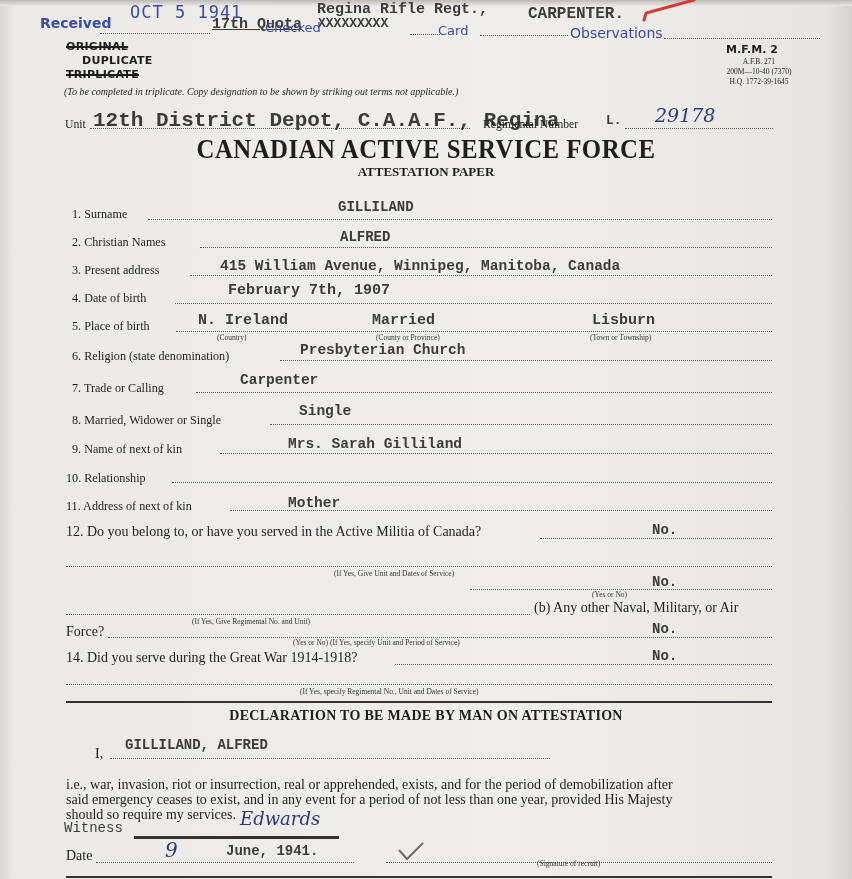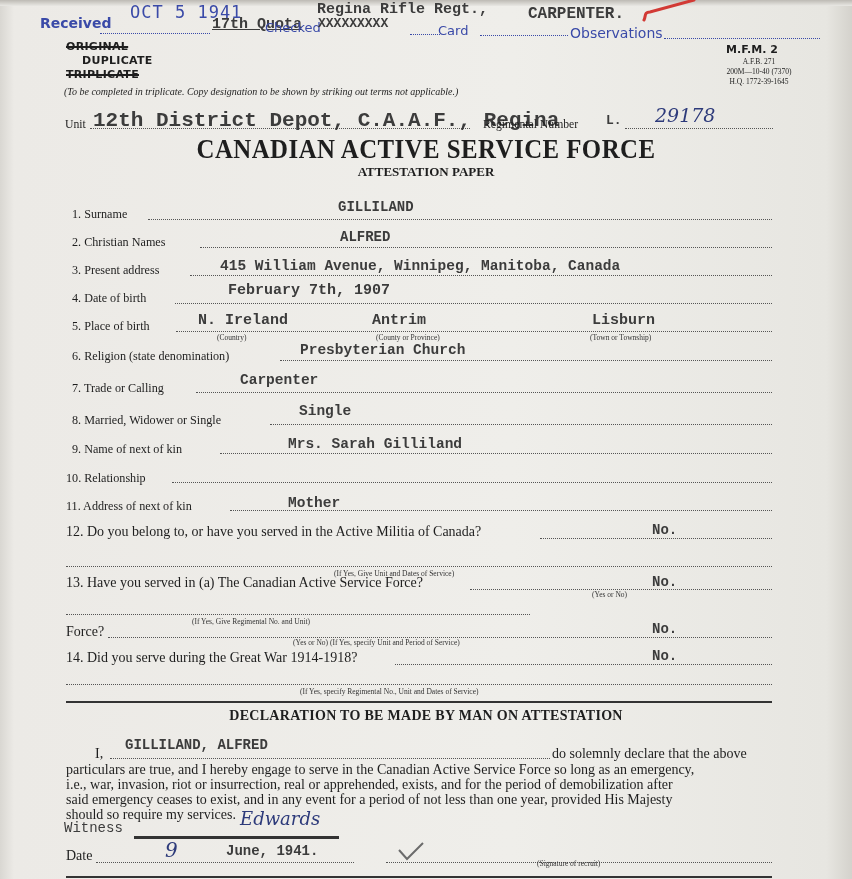--- a/index.html
+++ b/index.html
@@ -87,21 +87,21 @@
   <div class="dots" style="left:190px;top:275px;width:582px;"></div>
   <div class="abs type" style="left:220px;top:258px;font-size:14.5px;">415 William Avenue, Winnipeg, Manitoba, Canada</div>
 
   <div class="abs label" style="left:72px;top:290px;"><span>4.</span> <span>Date of birth</span></div>
   <div class="dots" style="left:175px;top:303px;width:597px;"></div>
   <div class="abs type" style="left:228px;top:282px;font-size:15px;">February 7th, 1907</div>
 
   <div class="abs label" style="left:72px;top:318px;"><span>5.</span> <span>Place of birth</span></div>
   <div class="dots" style="left:176px;top:331px;width:596px;"></div>
   <div class="abs type" style="left:198px;top:312px;font-size:15px;text-align:center;">N. Ireland</div>
-  <div class="abs type" style="left:372px;top:312px;font-size:15px;">Antrim</div>
+  <div class="abs type" style="left:372px;top:312px;font-size:15px;">Married</div>
   <div class="abs type" style="left:592px;top:312px;font-size:15px;">Lisburn</div>
   <div class="abs tiny" style="left:217px;top:333px;">(Country)</div>
   <div class="abs tiny" style="left:376px;top:333px;">(County or Province)</div>
   <div class="abs tiny" style="left:590px;top:333px;">(Town or Township)</div>
 
   <div class="abs label" style="left:72px;top:348px;"><span>6.</span> <span>Religion (state denomination)</span></div>
   <div class="dots" style="left:280px;top:360px;width:492px;"></div>
   <div class="abs type" style="left:300px;top:342px;font-size:14.5px;">Presbyterian Church</div>
 
   <div class="abs label" style="left:72px;top:380px;"><span>7.</span> <span>Trade or Calling</span></div>
@@ -122,46 +122,44 @@
 
   <div class="abs label" style="left:66px;top:498px;"><span>11.</span> <span>Address of next of kin</span></div>
   <div class="dots" style="left:230px;top:510px;width:542px;"></div>
 
   <div class="abs" style="left:66px;top:524px;font-size:14px;">12. Do you belong to, or have you served in the Active Militia of Canada?</div>
   <div class="dots" style="left:540px;top:538px;width:232px;"></div>
   <div class="abs type" style="left:652px;top:522px;font-size:14px;">No.</div>
   <div class="dots" style="left:66px;top:566px;width:706px;"></div>
   <div class="abs tiny" style="left:334px;top:569px;">(If Yes, Give Unit and Dates of Service)</div>
 
-  <div class="abs" style="left:66px;top:575px;font-size:14px;">13. Have you served in (a) The Canadian Active Service Force?</div>
   <div class="dots" style="left:470px;top:589px;width:302px;"></div>
   <div class="abs type" style="left:652px;top:574px;font-size:14px;">No.</div>
   <div class="abs tiny" style="left:592px;top:590px;">(Yes or No)</div>
   <div class="dots" style="left:66px;top:614px;width:464px;"></div>
+  <div class="abs" style="left:534px;top:600px;font-size:14px;">(b) Any other Naval, Military, or Air</div>
   <div class="abs tiny" style="left:192px;top:617px;">(If Yes, Give Regimental No. and Unit)</div>
   <div class="abs" style="left:66px;top:624px;font-size:14px;">Force?</div>
   <div class="dots" style="left:108px;top:637px;width:664px;"></div>
   <div class="abs type" style="left:652px;top:621px;font-size:14px;">No.</div>
   <div class="abs tiny" style="left:293px;top:638px;">(Yes or No) (If Yes, specify Unit and Period of Service)</div>
 
   <div class="abs" style="left:66px;top:650px;font-size:14px;">14. Did you serve during the Great War 1914-1918?</div>
   <div class="dots" style="left:395px;top:664px;width:377px;"></div>
   <div class="abs type" style="left:652px;top:648px;font-size:14px;">No.</div>
   <div class="dots" style="left:66px;top:684px;width:706px;"></div>
   <div class="abs tiny" style="left:300px;top:687px;">(If Yes, specify Regimental No., Unit and Dates of Service)</div>
 
   <div class="rule" style="left:66px;top:701px;width:706px;"></div>
 
   <div class="abs" style="left:0;width:852px;text-align:center;top:708px;font-size:14px;font-weight:bold;letter-spacing:0.3px;">DECLARATION TO BE MADE BY MAN ON ATTESTATION</div>
 
   <div class="abs decl" style="left:95px;top:746px;">I,</div>
   <div class="dots" style="left:110px;top:758px;width:440px;"></div>
   <div class="abs type" style="left:125px;top:737px;font-size:14px;">GILLILAND, ALFRED</div>
-  <div class="abs decl" style="left:552px;top:746px;">do solemnly declare that the above</div>
-  <div class="abs decl" style="left:66px;top:762px;">particulars are true, and I hereby engage to serve in the Canadian Active Service Force so long as an emergency,</div>
   <div class="abs decl" style="left:66px;top:777px;">i.e., war, invasion, riot or insurrection, real or apprehended, exists, and for the period of demobilization after</div>
   <div class="abs decl" style="left:66px;top:792px;">said emergency ceases to exist, and in any event for a period of not less than one year, provided His Majesty</div>
   <div class="abs decl" style="left:66px;top:807px;">should so require my services.</div>
 
   <div class="abs type" style="left:64px;top:820px;font-size:14px;font-weight:normal;">Witness</div>
   <div class="rule" style="left:134px;top:836px;width:205px;height:3px;"></div>
   <div class="abs hand" style="left:240px;top:808px;font-size:18px;">Edwards</div>
 
   <div class="abs decl" style="left:66px;top:848px;">Date</div>
   <div class="dots" style="left:96px;top:862px;width:258px;"></div>

